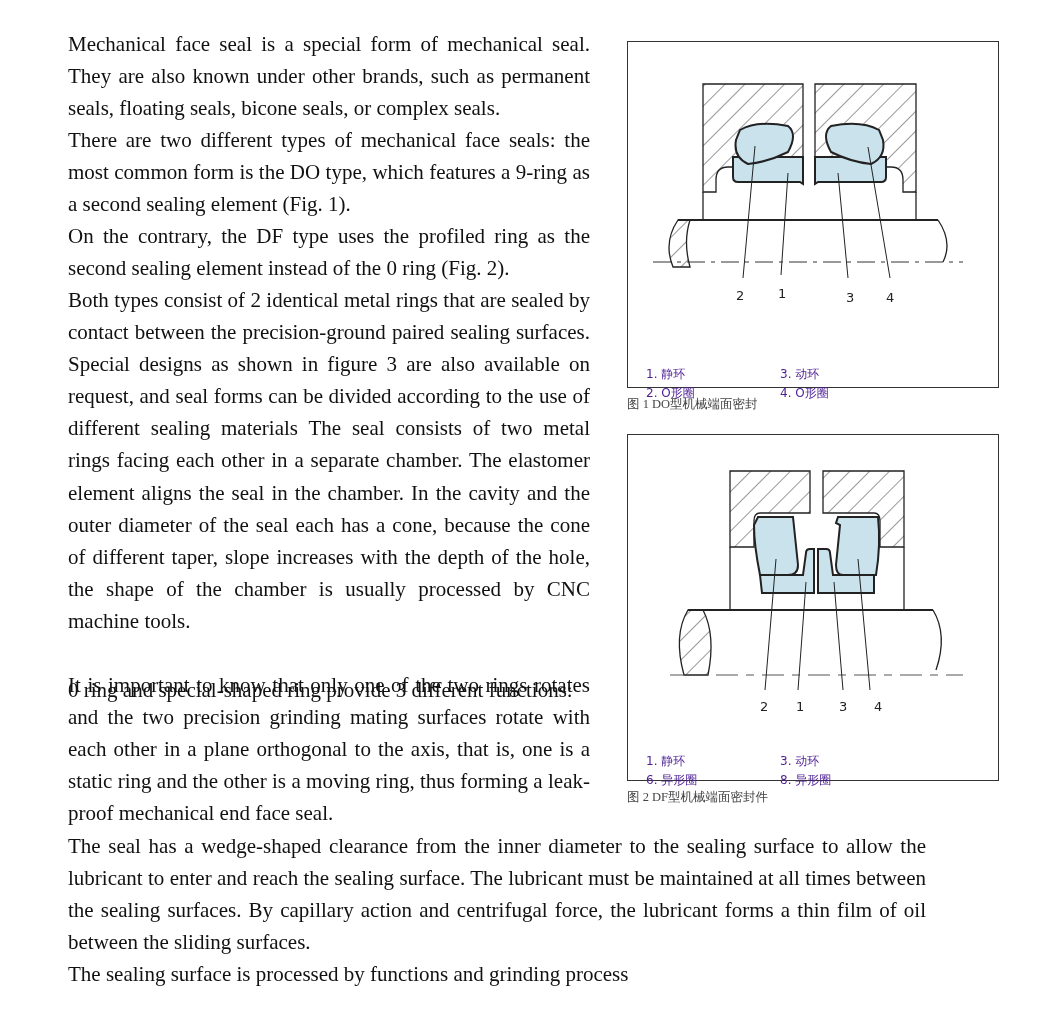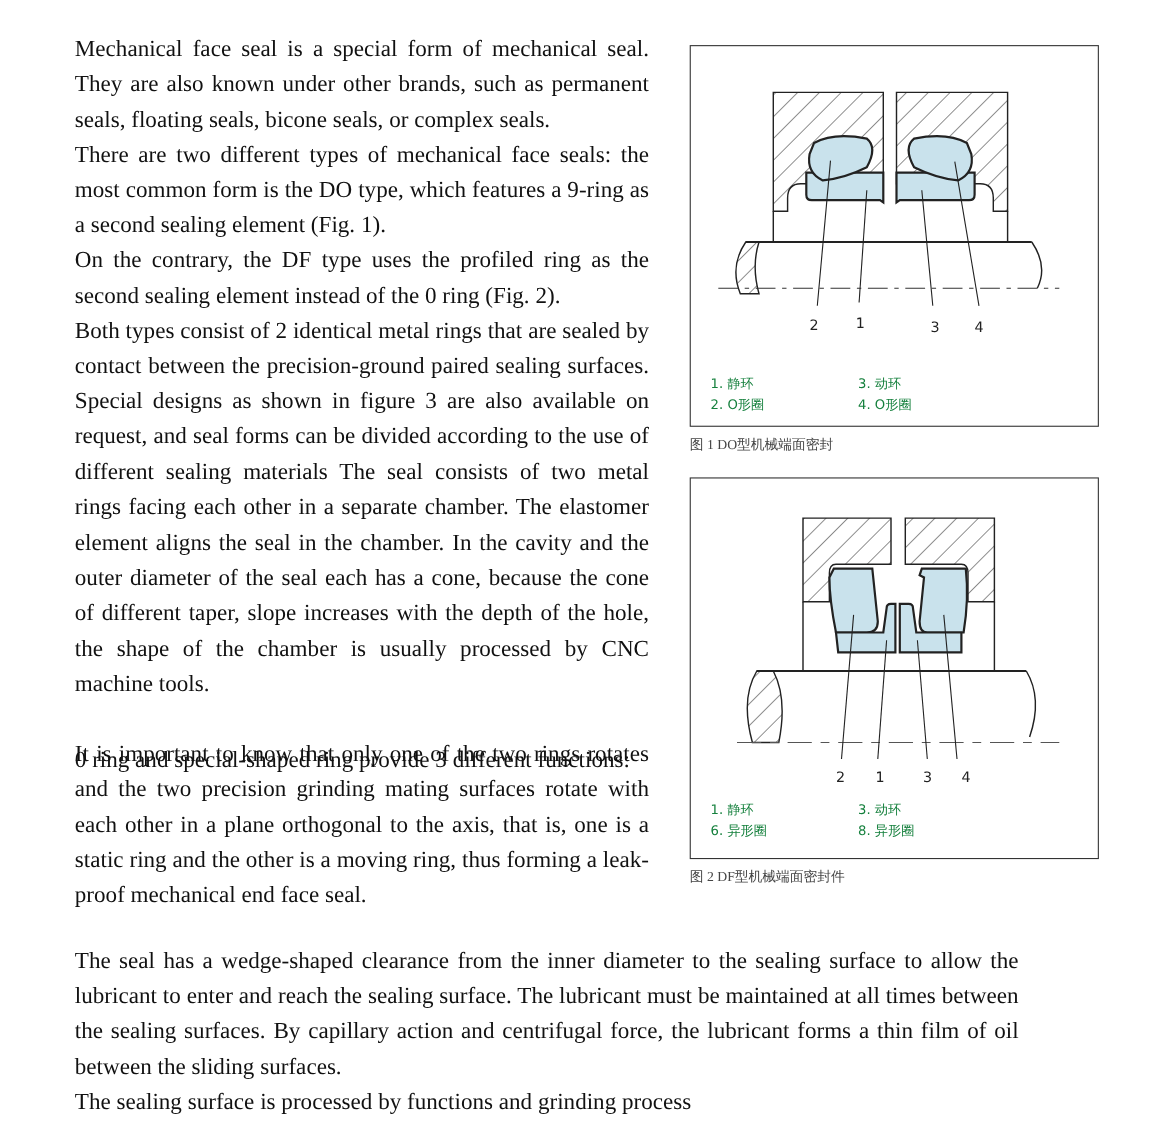--- a/index.html
+++ b/index.html
@@ -1,23 +1,23 @@
 <!DOCTYPE html>
 <html><head>
 <meta charset="utf-8">
 <style>
   html, body { margin: 0; padding: 0; background: #ffffff; }
   body { width: 1054px; height: 1026px; position: relative; overflow: hidden;
          font-family: "Liberation Serif", serif; color: #111; }
   .para { position: absolute; left: 68px; width: 522px; font-size: 21px; line-height: 32.1px;
           text-align: justify; margin: 0; }
-  .para.wide { width: 858px; margin-top: 27px; }
+  .para.wide { width: 858px; }
   .fig { position: absolute; left: 627px; width: 370px; border: 1px solid #333; background:#fff; }
   .fig svg { display: block; }
-  .legend { position: absolute; font-family: "DejaVu Sans", sans-serif; font-size: 12px; color:#15803d; line-height: 19px; }
+  .legend { position: absolute; font-family: "DejaVu Sans", sans-serif; font-size: 12px; color:#4c1d95; line-height: 19px; margin-top: 25px; }
   .caption { position: absolute; left: 627px; font-family: Liberation Serif, serif; font-size: 12.5px; color:#444; }
   .num { font-family: "DejaVu Sans", sans-serif; font-size: 13px; fill: #222; }
 </style>
 </head>
 <body>
 
 <p class="para" style="top:28px;">Mechanical face seal is a special form of mechanical seal. They are also known under other brands, such as permanent seals, floating seals, bicone seals, or complex seals.</p>
 <p class="para" style="top:124px;">There are two different types of mechanical face seals: the most common form is the DO type, which features a 9-ring as a second sealing element (Fig. 1).</p>
 <p class="para" style="top:220px;">On the contrary, the DF type uses the profiled ring as the second sealing element instead of the 0 ring (Fig. 2).</p>
 <p class="para" style="top:284px;">Both types consist of 2 identical metal rings that are sealed by contact between the precision-ground paired sealing surfaces. Special designs as shown in figure 3 are also available on request, and seal forms can be divided according to the use of different sealing materials The seal consists of two metal rings facing each other in a separate chamber. The elastomer element aligns the seal in the chamber. In the cavity and the outer diameter of the seal each has a cone, because the cone of different taper, slope increases with the depth of the hole, the shape of the chamber is usually processed by CNC machine tools.</p>

